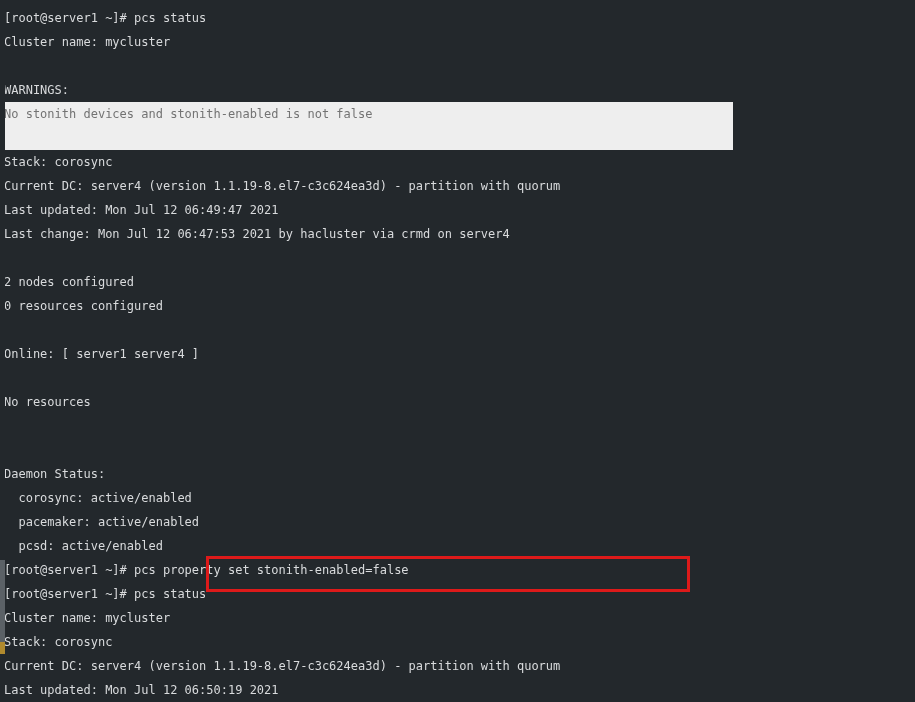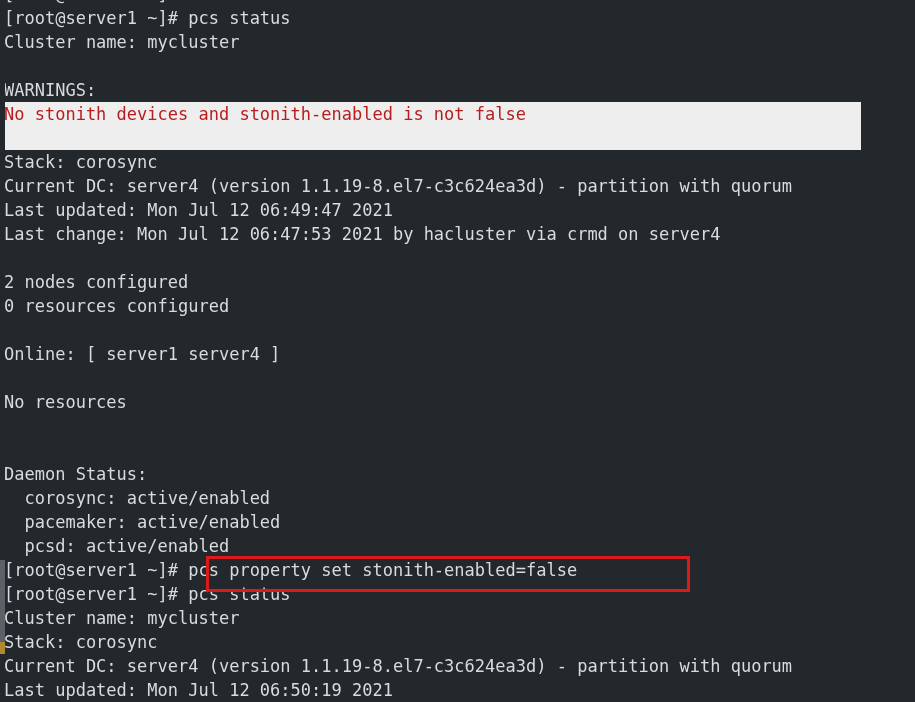--- a/index.html
+++ b/index.html
@@ -8,21 +8,21 @@
     padding: 0;
     background: #23282c;
   }
   #terminal {
     position: relative;
     width: 915px;
     height: 702px;
     overflow: hidden;
     background: #23282c;
     font-family: "DejaVu Sans Mono", "Liberation Mono", monospace;
-    font-size: 17px;
+    font-size: 12px;
     line-height: 24px;
     color: #d9dbdd;
     -webkit-font-smoothing: antialiased;
   }
 
   
   #screen {
     position: absolute;
     left: 0;
     top: -18px;          
@@ -36,22 +36,22 @@
     padding-left: 4px;
     white-space: pre;
     box-sizing: border-box;
   }
   .row.blank {
     
   }
   
   .row.inverse {
     background: #eeeeee;
-    color: #b91c1c;
-    width: 861px;
+    color: #737373;
+    width: 733px;
   }
 
   
   #scrollbar-gutter {
     position: absolute;
     left: 0;
     top: 0;
     width: 5px;
     height: 702px;
     background: #23282c;

